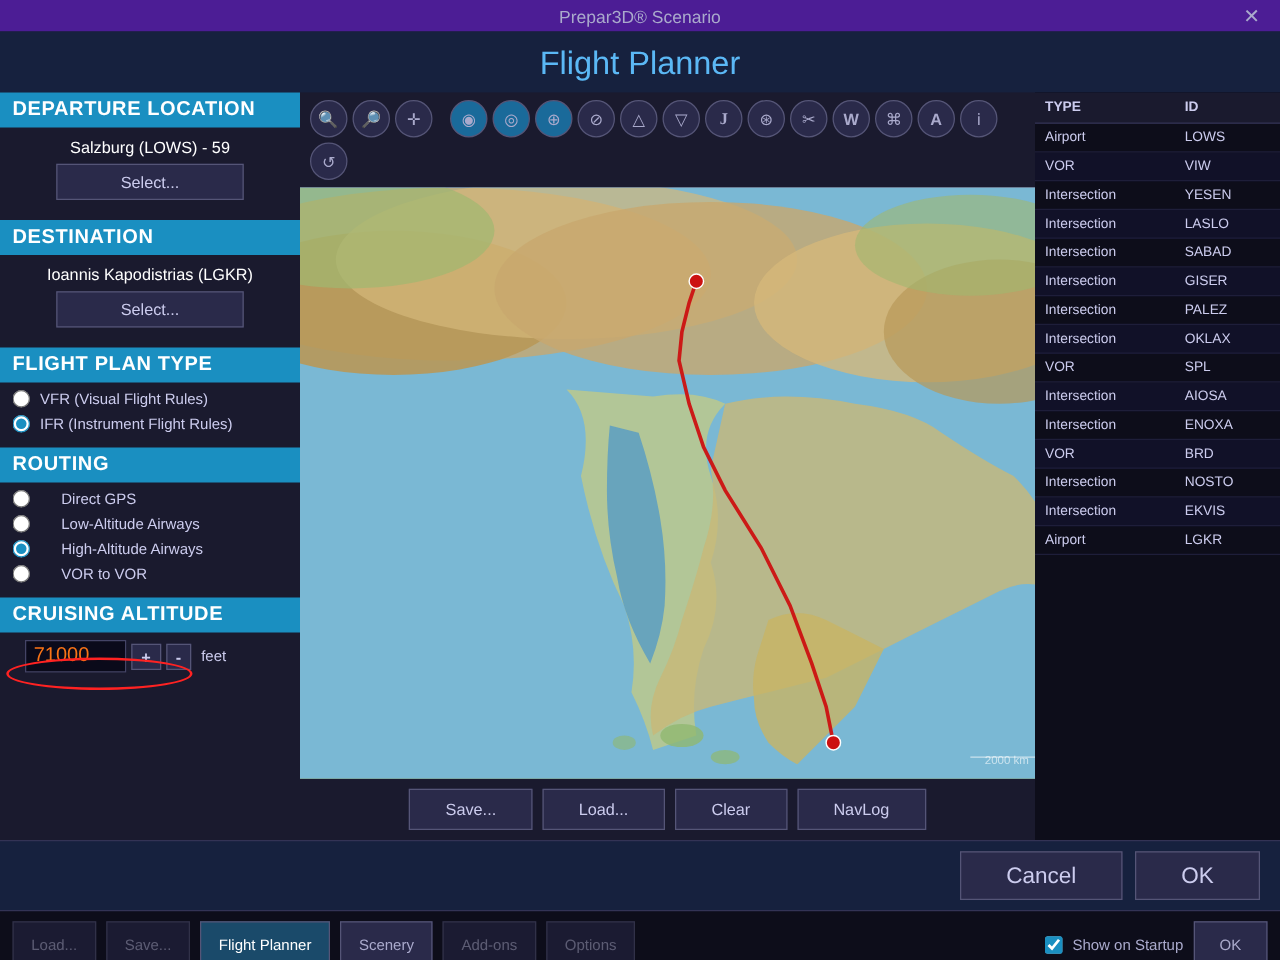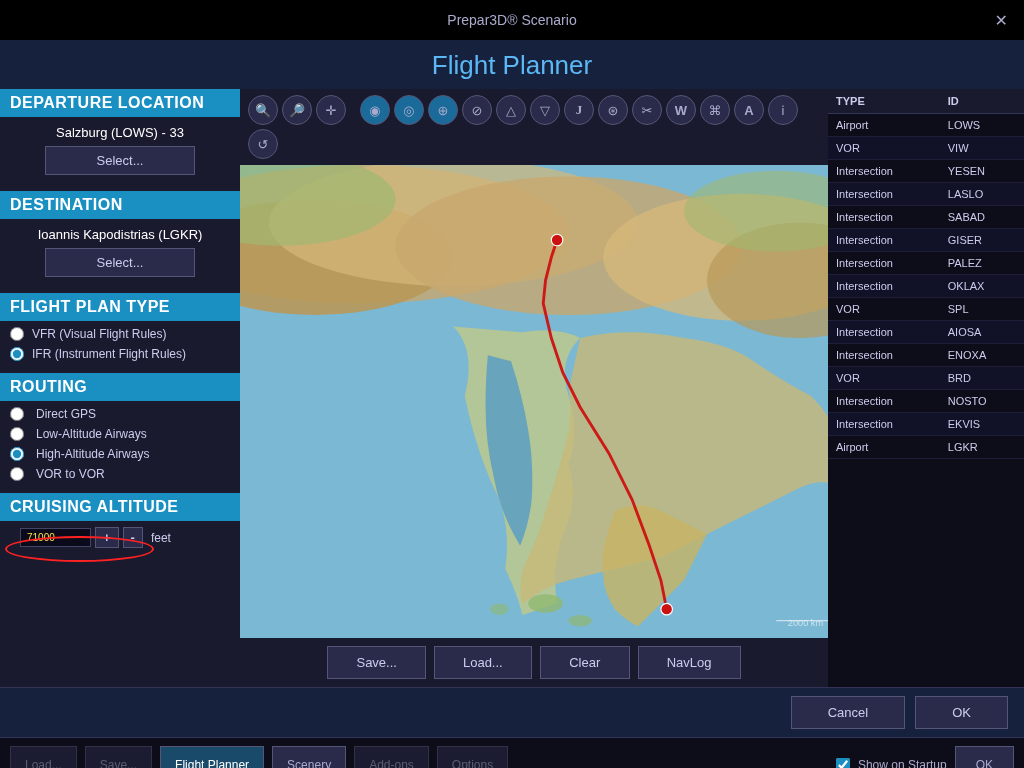--- a/index.html
+++ b/index.html
@@ -8,22 +8,22 @@
       height: 768px;
       background: #1a1a2e;
       font-family: 'Segoe UI', Arial, sans-serif;
       color: #ffffff;
       overflow: hidden;
       position: relative;
     }
 
     
     #title-bar {
-      background: #000000;
-      height: 40px;
+      background: #4c1d95;
+      height: 25px;
       display: flex;
       align-items: center;
       justify-content: center;
       position: relative;
     }
     #title-bar span {
       color: #aaaacc;
       font-size: 14px;
     }
     #close-btn {
@@ -110,45 +110,45 @@
       accent-color: #1a8fc1;
       width: 14px;
       height: 14px;
     }
 
     
     .routing-group { padding: 6px 10px; }
     .routing-item {
       display: flex;
       align-items: flex-end;
-      gap: 12px;
+      gap: 25px;
       margin-bottom: 6px;
       font-size: 12px;
       color: #ccccee;
     }
     .routing-item input[type="radio"] {
       accent-color: #1a8fc1;
       width: 14px;
       height: 14px;
     }
 
     
     .altitude-row {
       display: flex;
       align-items: center;
       gap: 4px;
       padding: 6px 10px;
     }
     .altitude-input {
       background: #0a0a1a;
       border: 1px solid #444466;
-      color: #fde047;
-      font-size: 10px;
+      color: #f97316;
+      font-size: 16px;
       padding: 3px 6px;
-      width: 71px;
+      width: 81px;
     }
     .alt-btn {
       background: #2a2a4a;
       border: 1px solid #555577;
       color: #ccccee;
       font-size: 13px;
       padding: 2px 7px;
       cursor: pointer;
       font-weight: bold;
     }
@@ -276,21 +276,21 @@
       padding: 8px 16px;
       display: flex;
       justify-content: flex-end;
       gap: 10px;
       border-top: 1px solid #333355;
     }
     .dialog-btn {
       background: #2a2a4a;
       border: 1px solid #555577;
       color: #ccccee;
-      font-size: 13px;
+      font-size: 18px;
       padding: 8px 36px;
       cursor: pointer;
       min-width: 90px;
       text-align: right;
     }
 
     
     #taskbar {
       background: #0d0d1a;
       height: 55px;
@@ -354,21 +354,21 @@
 </div>
 
 <div id="main-title">Flight Planner</div>
 
 <div id="content">
 
   <div id="left-panel">
 
     <div class="section-header">DEPARTURE LOCATION</div>
     <div class="section-body">
-      <div class="location-text">Salzburg (LOWS) - 33</div>
+      <div class="location-text">Salzburg (LOWS) - 59</div>
       <button class="select-btn">Select...</button>
     </div>
 
     <div class="section-header">DESTINATION</div>
     <div class="section-body">
       <div class="location-text">Ioannis Kapodistrias (LGKR)</div>
       <button class="select-btn">Select...</button>
     </div>
 
     <div class="section-header">FLIGHT PLAN TYPE</div>

